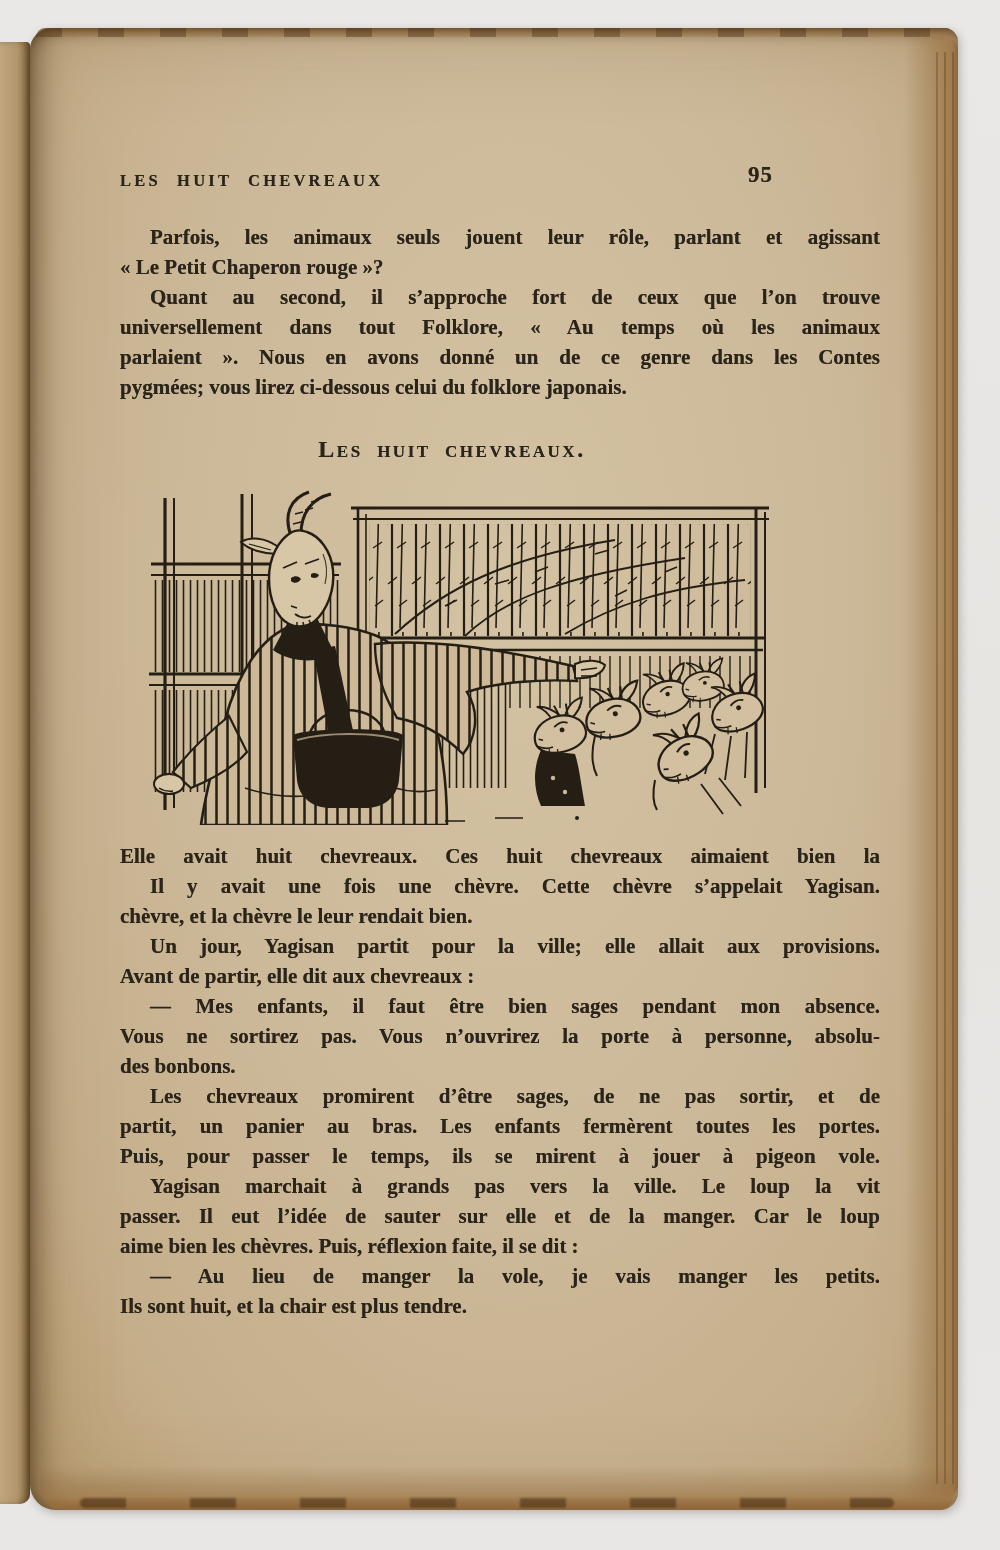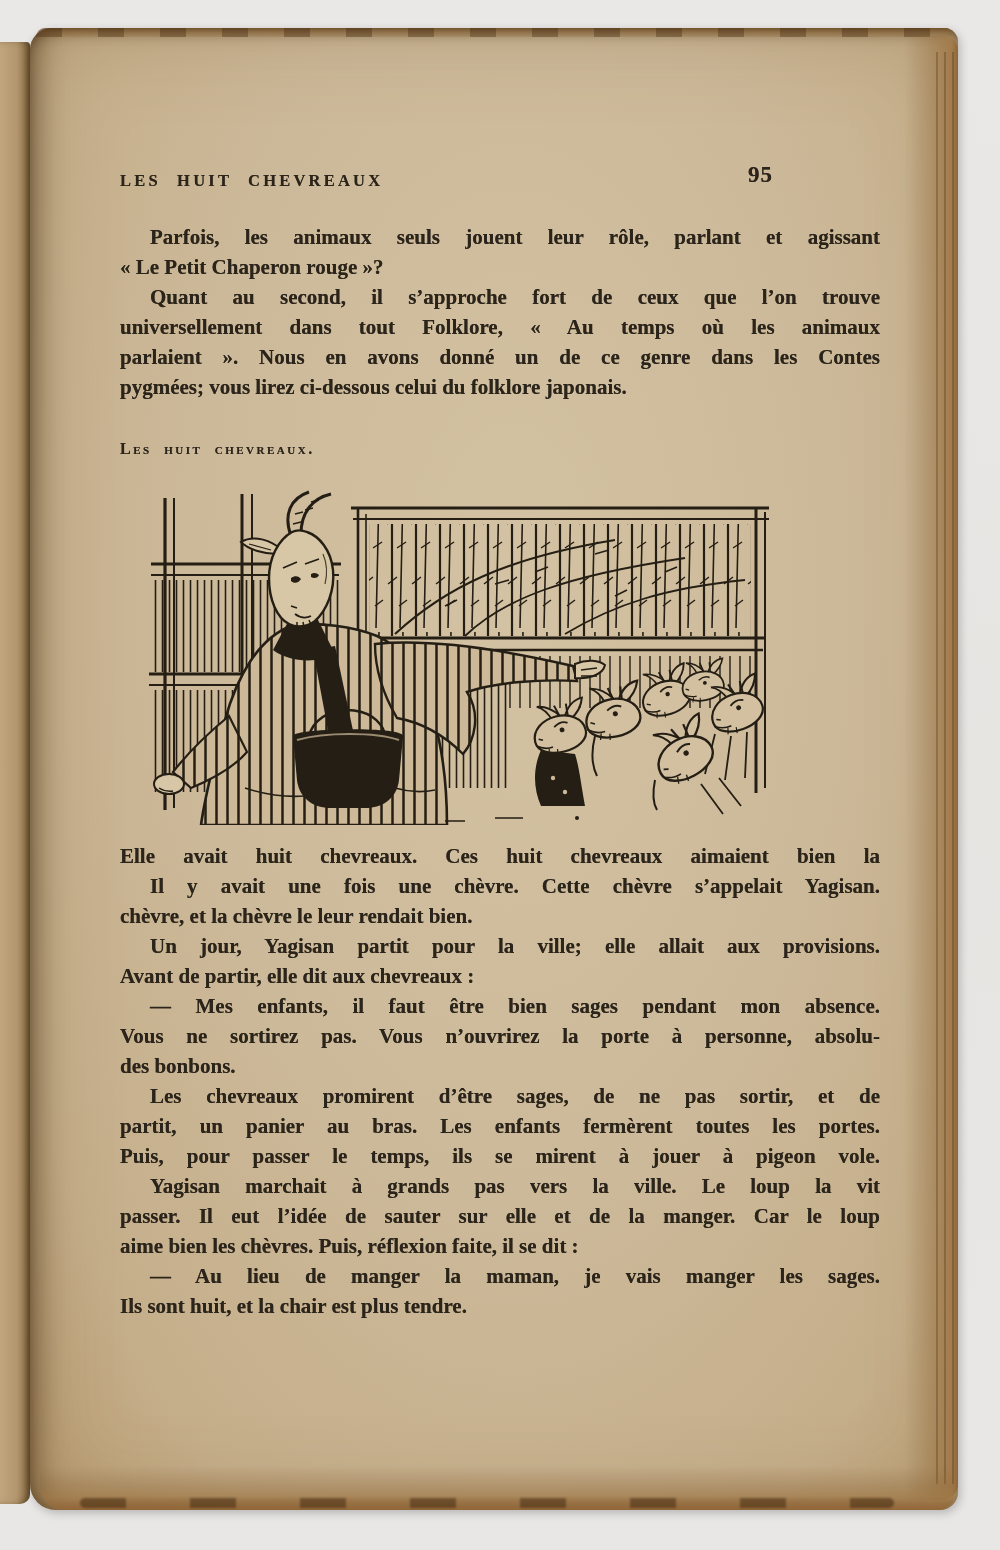--- a/index.html
+++ b/index.html
@@ -64,22 +64,22 @@
     text-align:left;padding-right:86px;
     font-size:16.5px;font-weight:700;letter-spacing:3.2px;word-spacing:9px;
   }
   .rh-num{position:absolute;left:628px;top:-6px;font-size:23px;letter-spacing:1px;}
   .para{margin:0;}
   .p-first{margin-top:24px;}
   .ln{white-space:nowrap;}
   .j{text-align:justify;text-align-last:justify;}
   .ind{text-indent:30px;}
   .section-head{
-    margin-top:32px;height:30px;padding-right:96px;
-    font-variant:small-caps;font-size:16px;font-weight:700;
+    margin-top:32px;height:30px;text-align:center;padding-right:96px;
+    font-variant:small-caps;font-size:24px;font-weight:700;
     letter-spacing:2.5px;word-spacing:6px;
   }
   .illustration{
     margin:24px 0 0 25px;width:630px;height:337px;position:relative;
   }
   .illustration svg{display:block;width:100%;height:100%;}
   .p-after-ill{margin-top:16px;}
 </style>
 </head>
 <body>
@@ -251,19 +251,19 @@
         <div class="ln j">Puis, pour passer le temps, ils se mirent à jouer à pigeon vole.</div>
       </div>
 
       <div class="para">
         <div class="ln j ind">Yagisan marchait à grands pas vers la ville. Le loup la vit</div>
         <div class="ln j">passer. Il eut l’idée de sauter sur elle et de la manger. Car le loup</div>
         <div class="ln">aime bien les chèvres. Puis, réflexion faite, il se dit :</div>
       </div>
 
       <div class="para">
-        <div class="ln j ind">— Au lieu de manger la maman, je vais manger les sages.</div>
+        <div class="ln j ind">— Au lieu de manger la vole, je vais manger les petits.</div>
         <div class="ln">Ils sont huit, et la chair est plus tendre.</div>
       </div>
 
     </div>
   </div>
 </div>
 
 </body></html>

